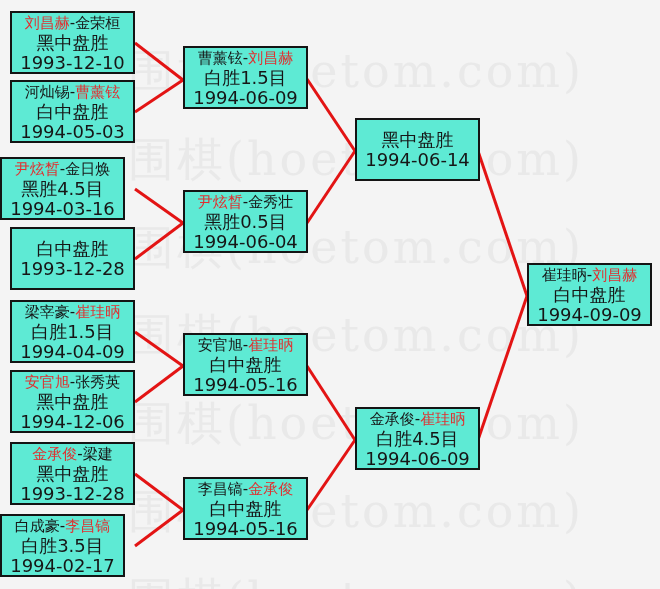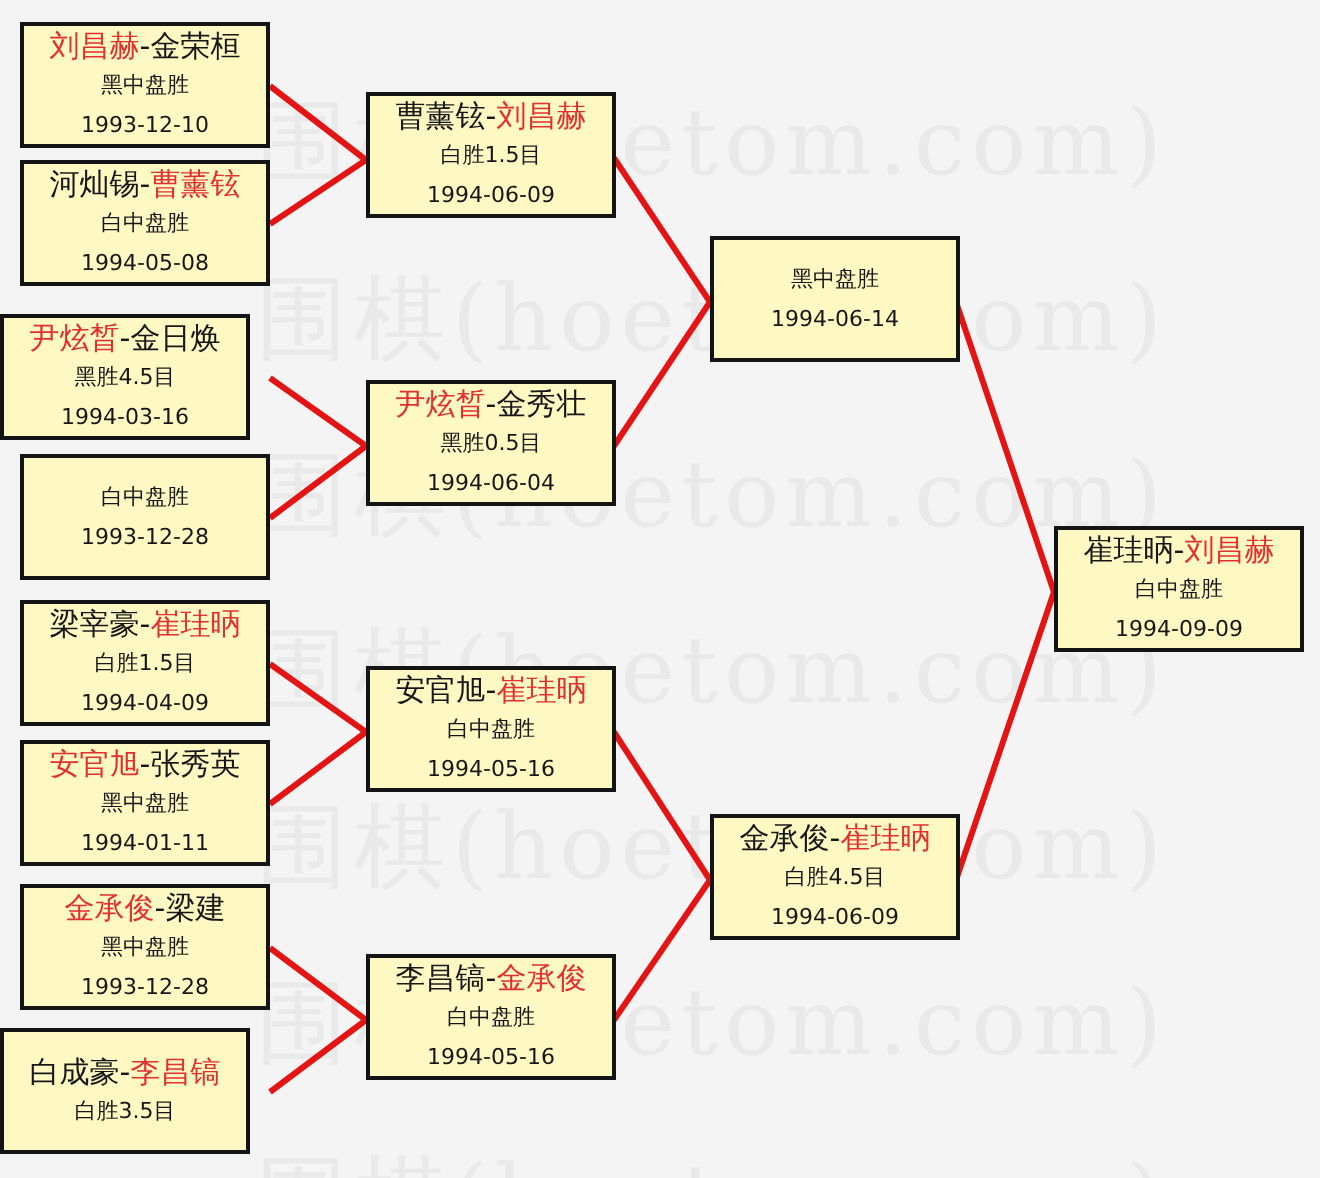--- a/index.html
+++ b/index.html
@@ -11,27 +11,27 @@
   .wm-row{
     position:absolute;left:128px;white-space:nowrap;
     font-family:"DejaVu Serif","Liberation Serif",serif;
     font-size:46px;letter-spacing:3px;color:#e9e9e9;
     user-select:none;pointer-events:none;z-index:1;line-height:1;
   }
   svg.connectors{position:absolute;left:0;top:0;z-index:2;}
   svg.connectors line{stroke:#e31414;stroke-width:3;}
   .box{
     position:absolute;width:121px;height:59px;z-index:3;
-    background:#fef9c3;border:2px solid #141414;
+    background:#5eead4;border:2px solid #141414;
     display:flex;flex-direction:column;justify-content:center;align-items:center;
     text-align:right;color:#161616;font-size:15px;line-height:20px;
   }
   .box .names{white-space:nowrap;font-size:15px;}
   .box .win{color:#e03030;}
-  .box .result,.box .date{font-size:11px;}
+  .box .result,.box .date{font-size:18px;}
 </style>
 </head>
 <body>
 
 <div class="stage">
 
   <div class="wm-row" style="top:48px">围棋(hoetom.com)</div>
   <div class="wm-row" style="top:136px">围棋(hoetom.com)</div>
   <div class="wm-row" style="top:224px">围棋(hoetom.com)</div>
   <div class="wm-row" style="top:312px">围棋(hoetom.com)</div>
@@ -57,49 +57,50 @@
   </svg>
 
   <div class="box" style="left:10px;top:11px">
     <div class="names"><span class="win">刘昌赫</span><span>-</span><span>金荣桓</span></div>
     <div class="result">黑中盘胜</div>
     <div class="date">1993-12-10</div>
   </div>
   <div class="box" style="left:10px;top:80px">
     <div class="names"><span>河灿锡</span><span>-</span><span class="win">曹薰铉</span></div>
     <div class="result">白中盘胜</div>
-    <div class="date">1994-05-08</div>
+    <div class="date">1994-05-03</div>
   </div>
   <div class="box" style="left:0;top:157px">
     <div class="names"><span class="win">尹炫晳</span><span>-</span><span>金日焕</span></div>
     <div class="result">黑胜4.5目</div>
     <div class="date">1994-03-16</div>
   </div>
   <div class="box" style="left:10px;top:227px">
     <div class="result">白中盘胜</div>
     <div class="date">1993-12-28</div>
   </div>
   <div class="box" style="left:10px;top:300px">
     <div class="names"><span>梁宰豪</span><span>-</span><span class="win">崔珪昞</span></div>
     <div class="result">白胜1.5目</div>
     <div class="date">1994-04-09</div>
   </div>
   <div class="box" style="left:10px;top:370px">
     <div class="names"><span class="win">安官旭</span><span>-</span><span>张秀英</span></div>
     <div class="result">黑中盘胜</div>
-    <div class="date">1994-01-11</div>
+    <div class="date">1994-12-06</div>
   </div>
   <div class="box" style="left:10px;top:442px">
     <div class="names"><span class="win">金承俊</span><span>-</span><span>梁建</span></div>
     <div class="result">黑中盘胜</div>
     <div class="date">1993-12-28</div>
   </div>
   <div class="box" style="left:0;top:514px">
     <div class="names"><span>白成豪</span><span>-</span><span class="win">李昌镐</span></div>
     <div class="result">白胜3.5目</div>
+    <div class="date">1994-02-17</div>
   </div>
 
   <div class="box" style="left:183px;top:46px">
     <div class="names"><span>曹薰铉</span><span>-</span><span class="win">刘昌赫</span></div>
     <div class="result">白胜1.5目</div>
     <div class="date">1994-06-09</div>
   </div>
   <div class="box" style="left:183px;top:190px">
     <div class="names"><span class="win">尹炫晳</span><span>-</span><span>金秀壮</span></div>
     <div class="result">黑胜0.5目</div>

